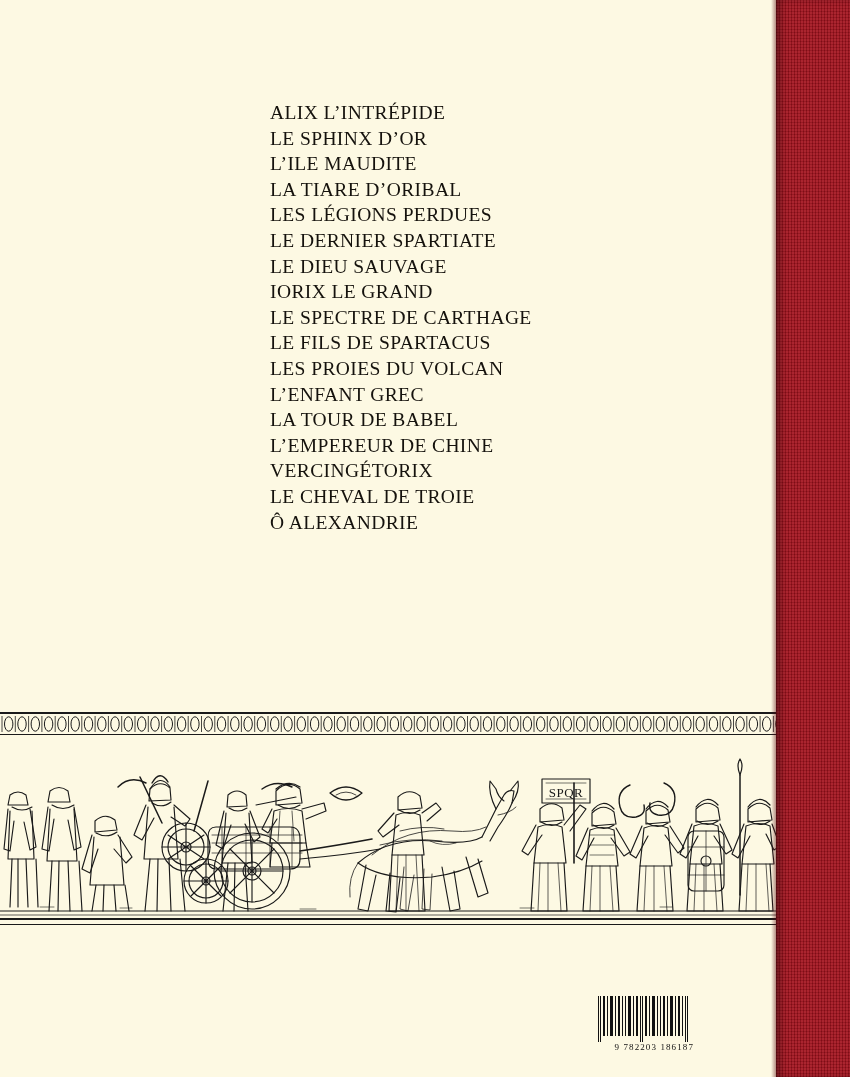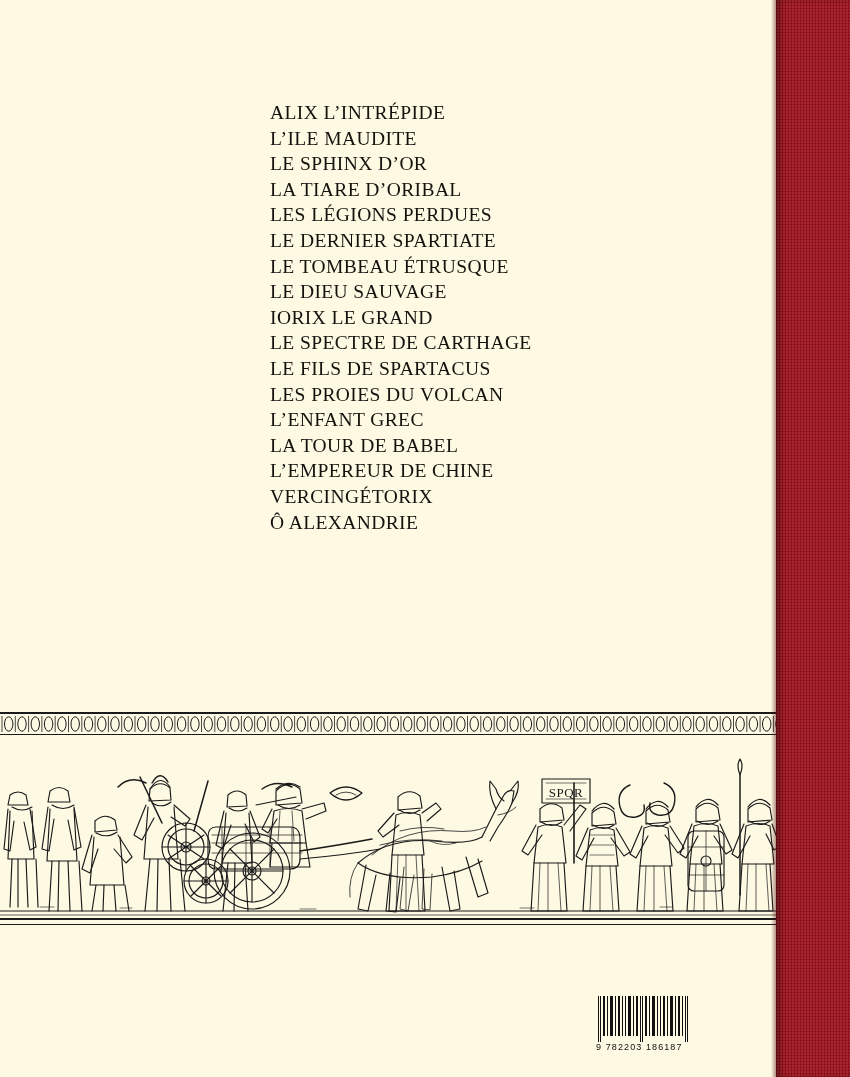--- a/index.html
+++ b/index.html
@@ -125,52 +125,52 @@
     left: 0;
     top: 0;
     width: 98px;
     height: 46px;
   }
   .barcode-number {
     position: absolute;
     left: 0;
     top: 46px;
     width: 98px;
-    font-family: Liberation Sans, sans-serif;
+    font-family: Liberation Serif, serif;
     font-size: 9px;
     letter-spacing: 1.1px;
     color: #111;
-    text-align: left;
+    text-align: right;
     white-space: nowrap;
   }
 </style>
 </head>
 <body>
 
 <div id="back-cover">
 
   <div class="paper"></div>
 
   <div class="title-list">
     <div class="title-line">ALIX L’INTRÉPIDE</div>
+    <div class="title-line">LE SPHINX D’OR</div>
     <div class="title-line">L’ILE MAUDITE</div>
-    <div class="title-line">LE SPHINX D’OR</div>
     <div class="title-line">LA TIARE D’ORIBAL</div>
     <div class="title-line">LES LÉGIONS PERDUES</div>
     <div class="title-line">LE DERNIER SPARTIATE</div>
-    <div class="title-line">LE TOMBEAU ÉTRUSQUE</div>
     <div class="title-line">LE DIEU SAUVAGE</div>
     <div class="title-line">IORIX LE GRAND</div>
     <div class="title-line">LE SPECTRE DE CARTHAGE</div>
     <div class="title-line">LE FILS DE SPARTACUS</div>
     <div class="title-line">LES PROIES DU VOLCAN</div>
     <div class="title-line">L’ENFANT GREC</div>
     <div class="title-line">LA TOUR DE BABEL</div>
     <div class="title-line">L’EMPEREUR DE CHINE</div>
     <div class="title-line">VERCINGÉTORIX</div>
+    <div class="title-line">LE CHEVAL DE TROIE</div>
     <div class="title-line">Ô ALEXANDRIE</div>
   </div>
 
   <div class="frieze-wrap">
     <div class="frieze-rule top"></div>
     <div class="frieze-rule top2"></div>
 
     <div class="egg-dart">
       <svg width="776" height="20" viewBox="0 0 776 20" xmlns="http://www.w3.org/2000/svg" aria-hidden="true">
           <rect x="0" y="0" width="776" height="20" fill="#fdf9e3"></rect>

